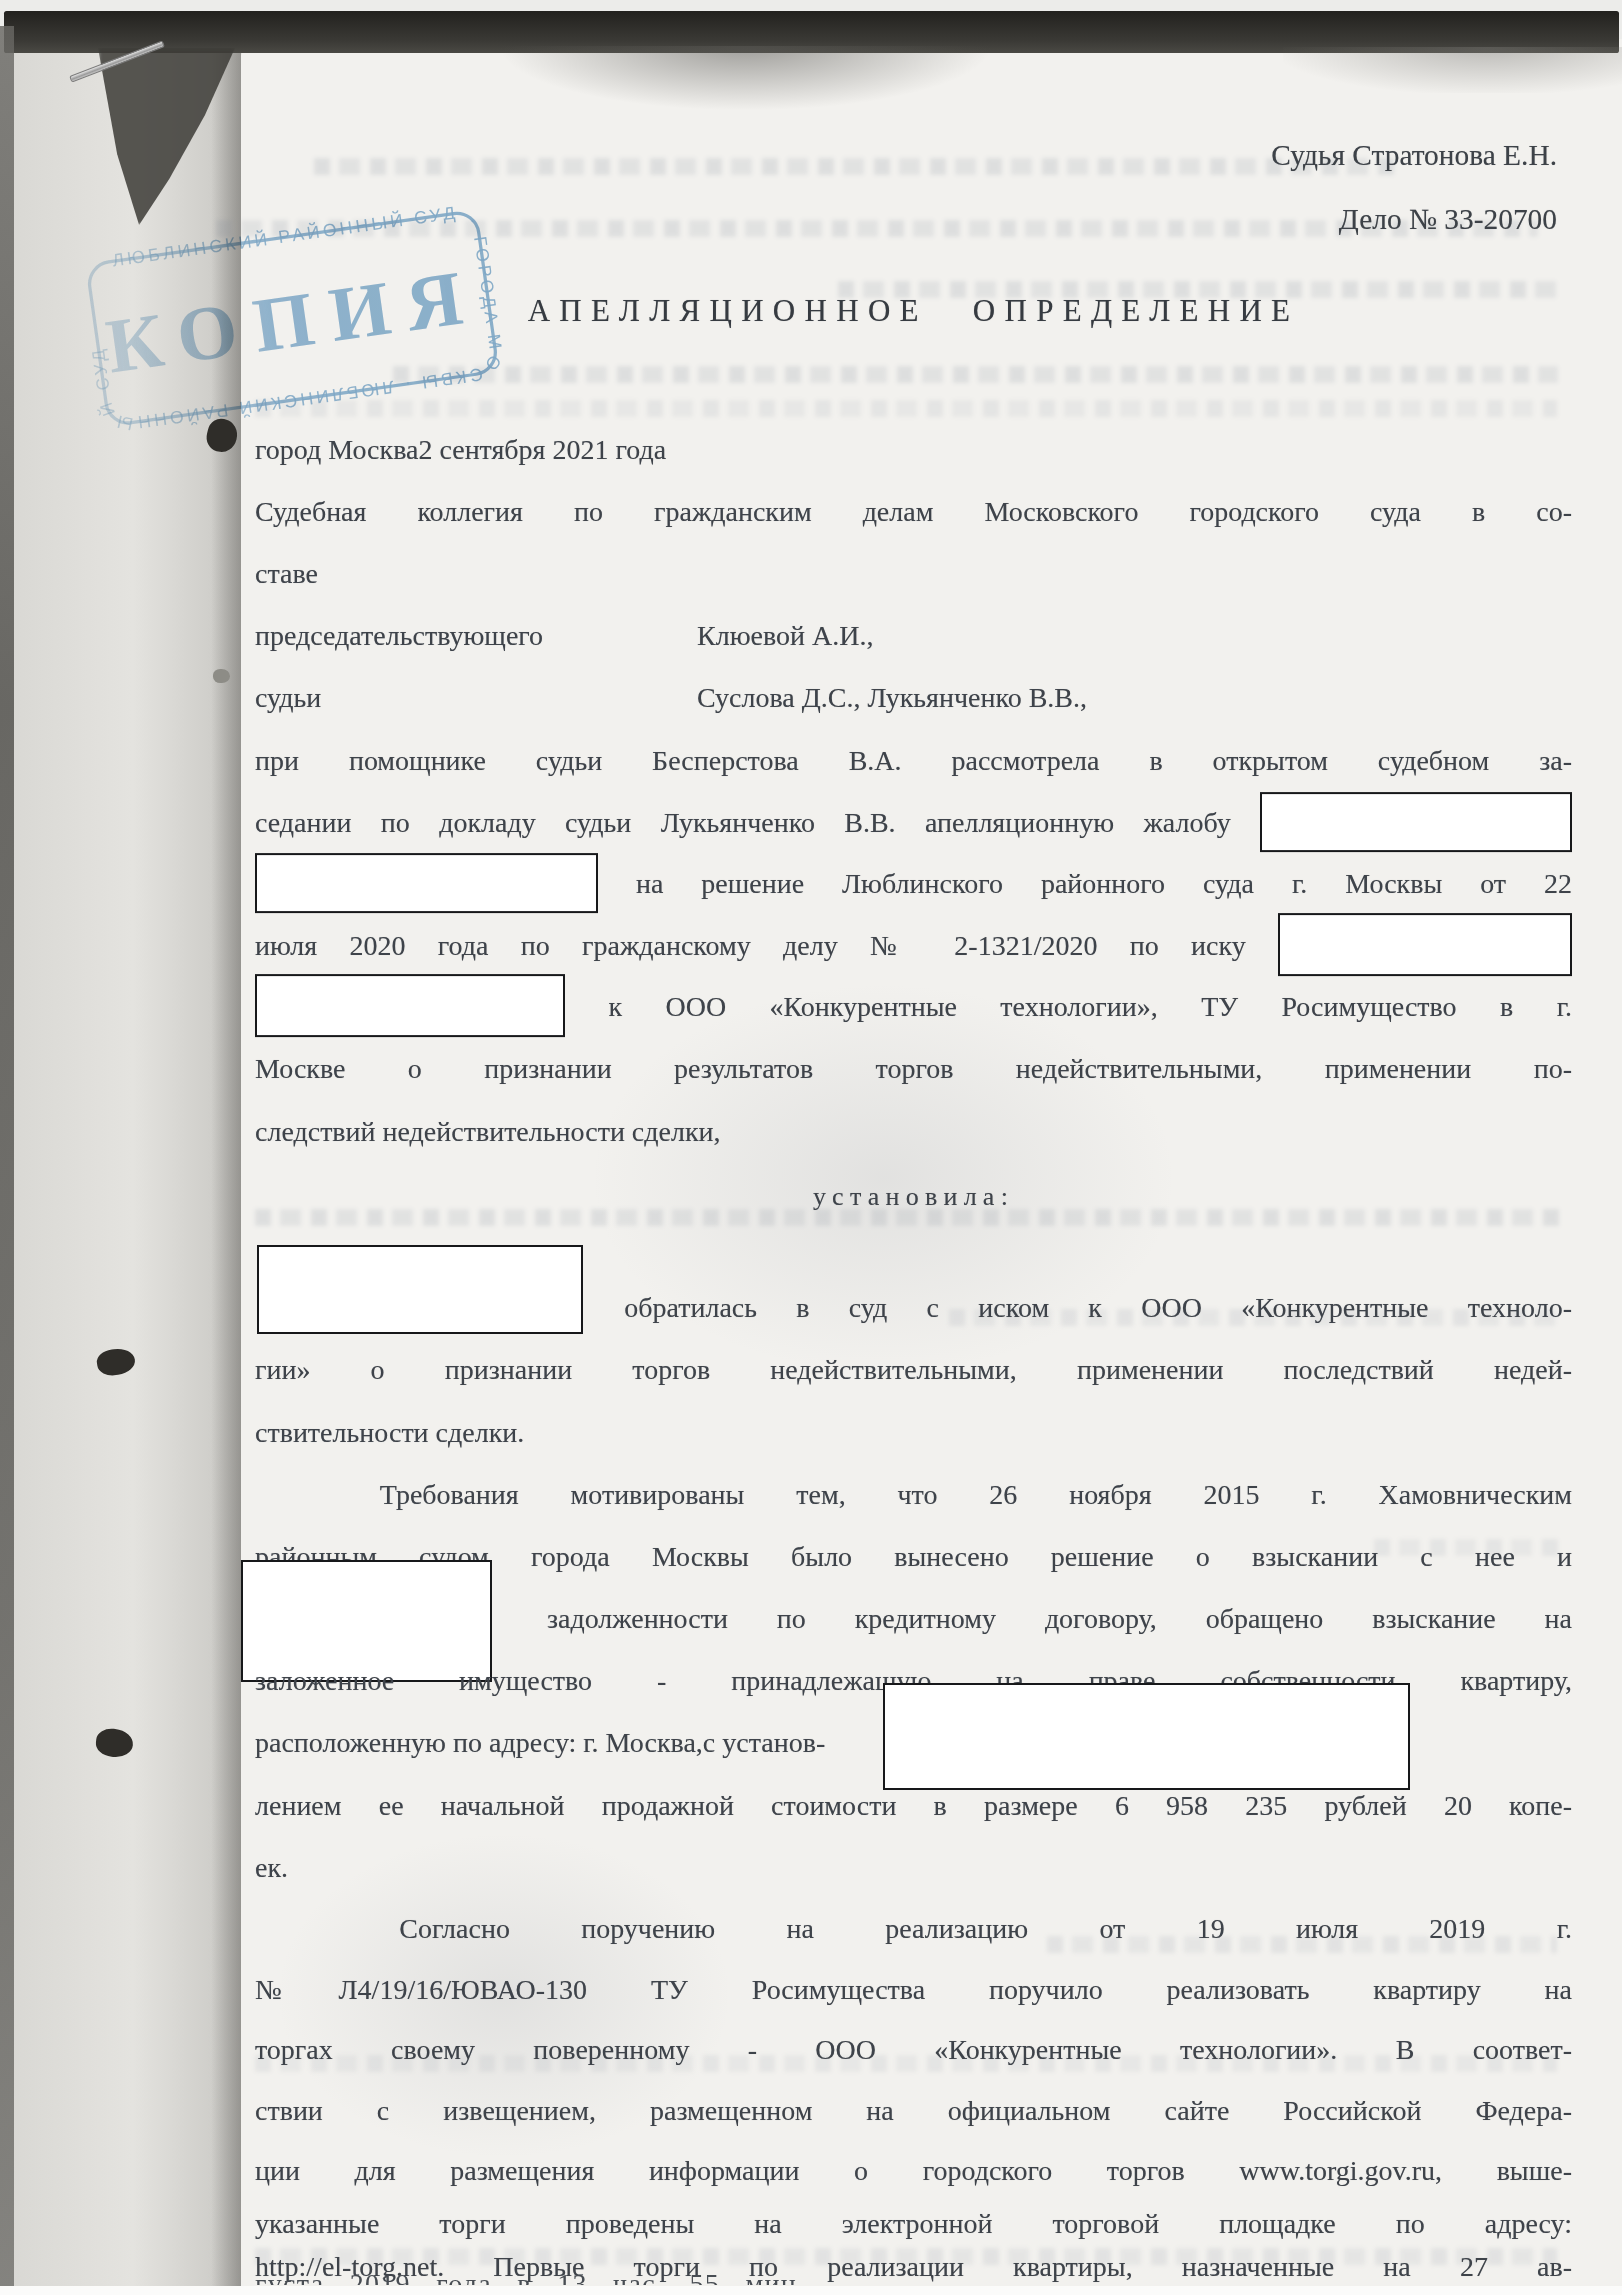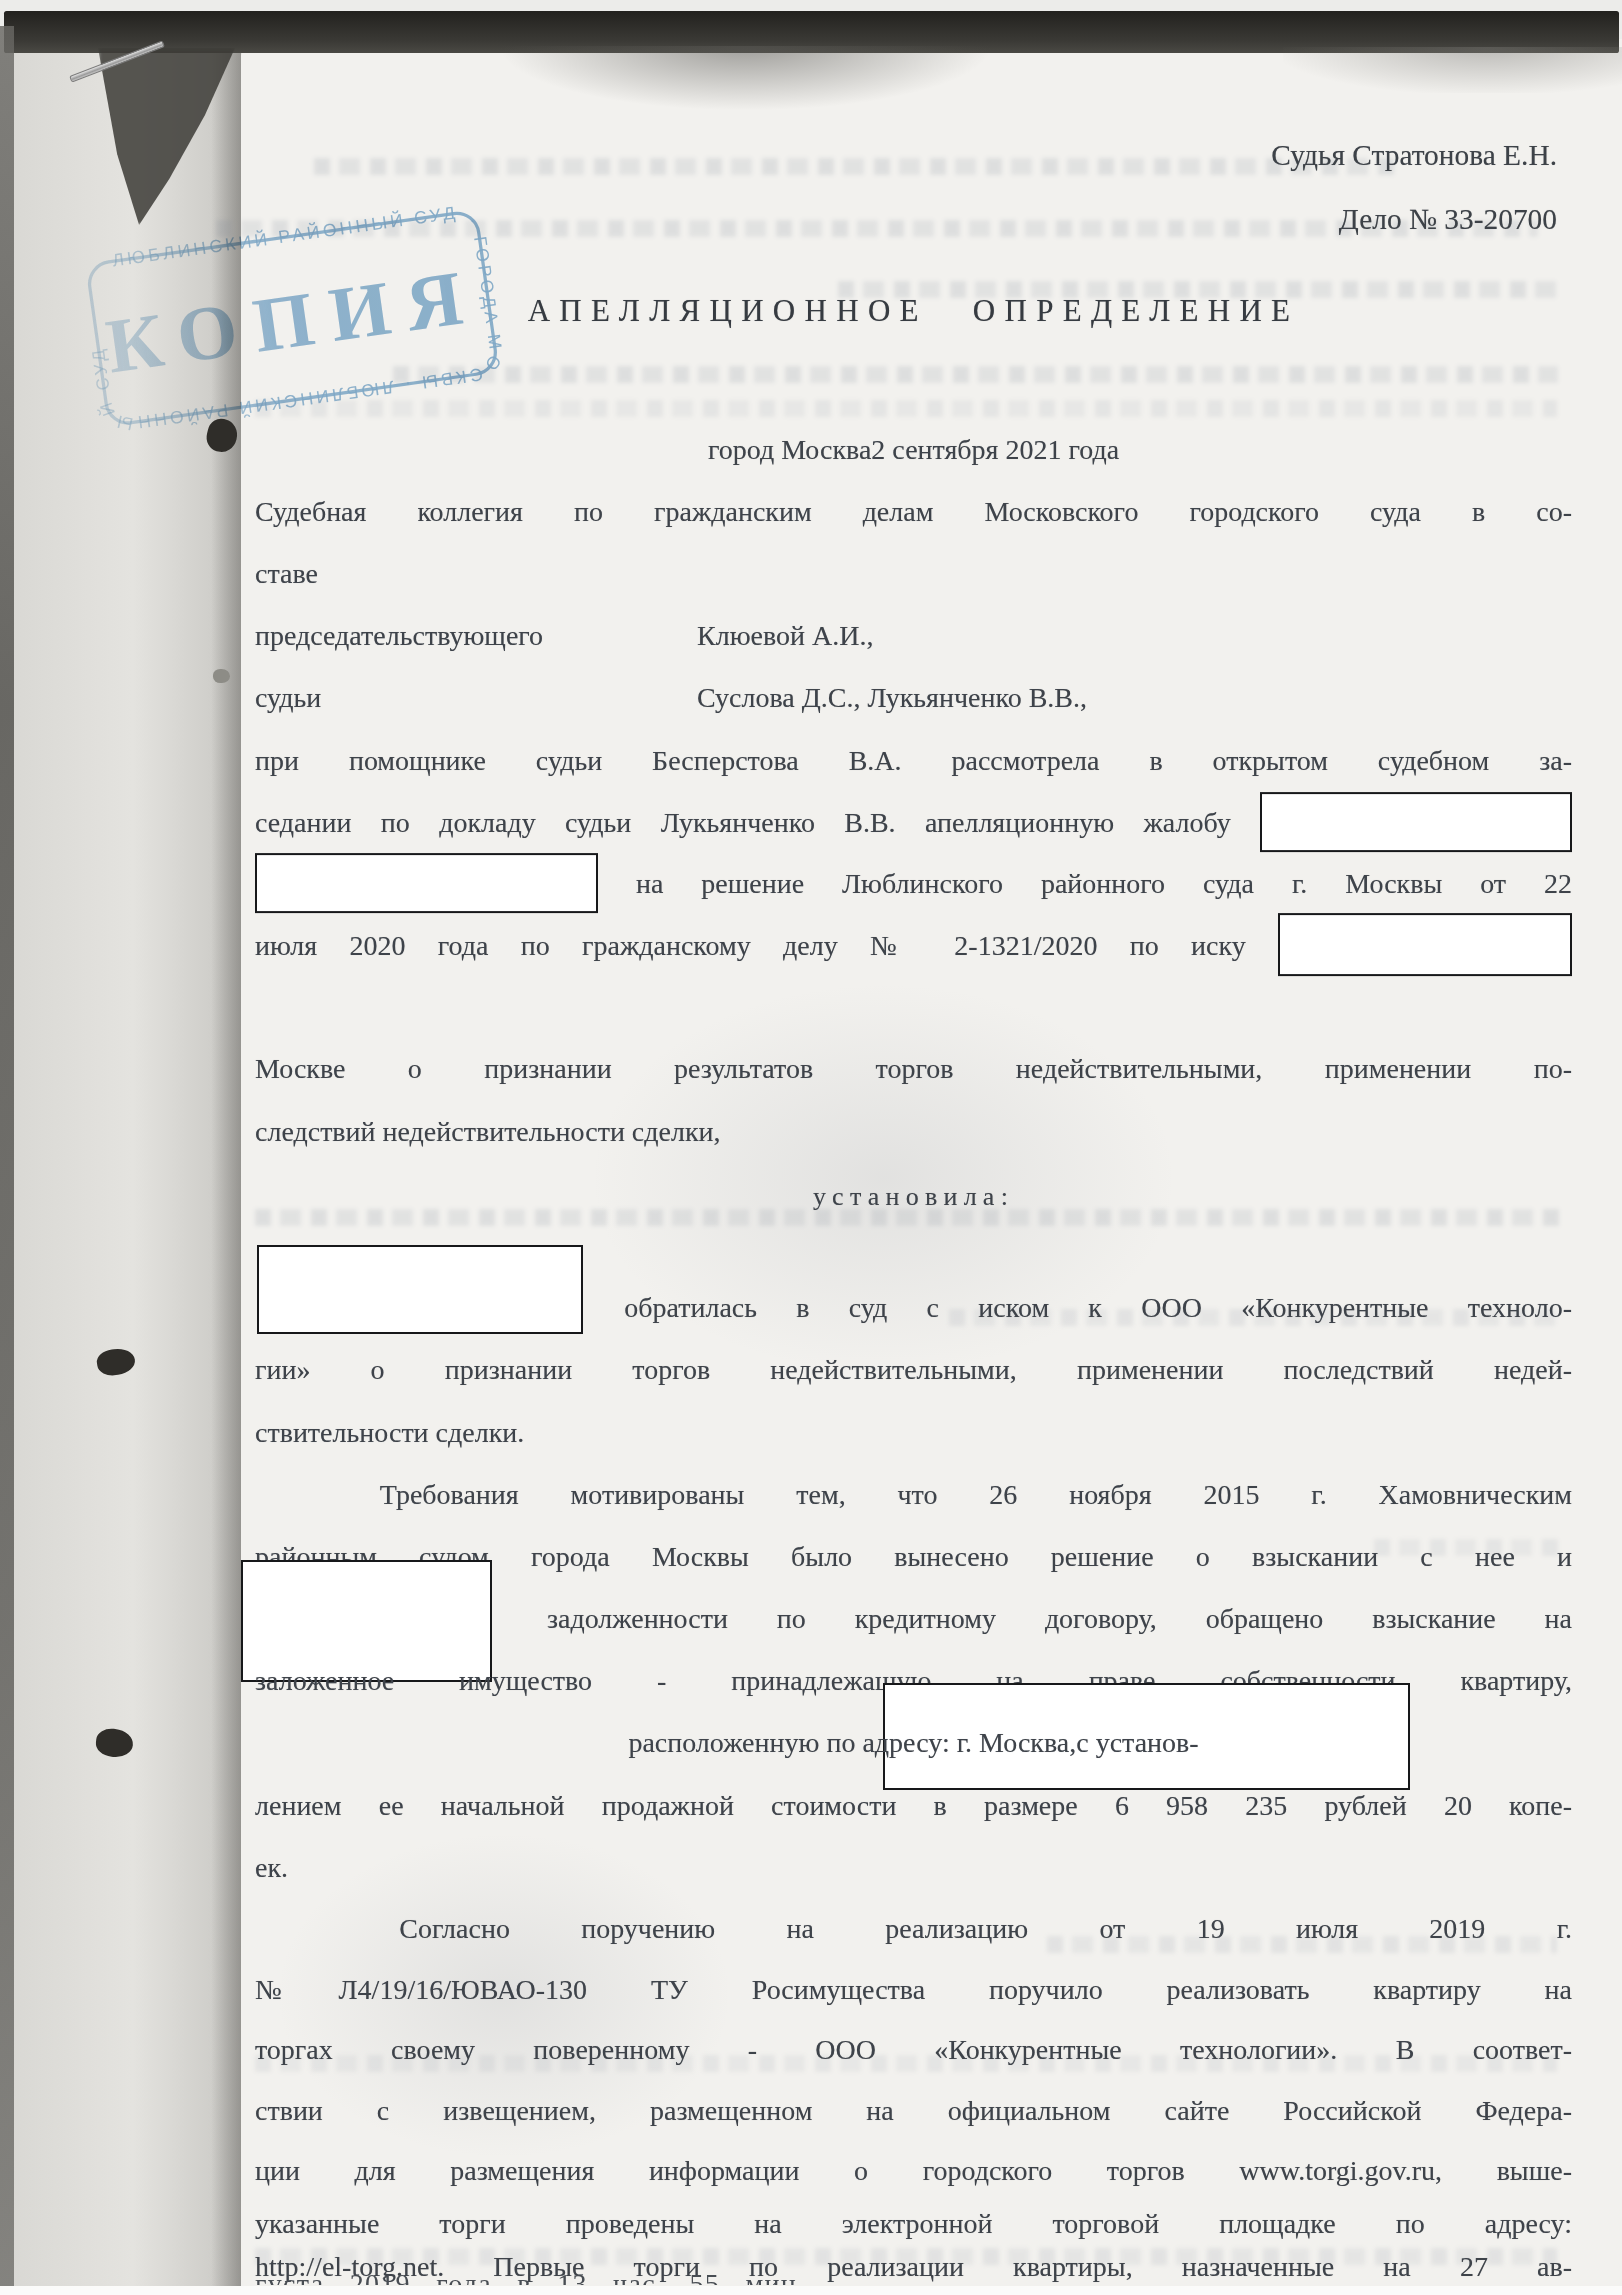--- a/index.html
+++ b/index.html
@@ -41,21 +41,21 @@
      color:#3d4248;white-space:nowrap;text-shadow:0 0 0.7px rgba(70,75,80,.45);}
   
   .title{position:absolute;left:255px;top:293px;width:1317px;text-align:center;
      font-size:31px;letter-spacing:.30em;word-spacing:.9em;color:#363b41;
      text-shadow:0 0 0.7px rgba(60,65,70,.5);white-space:nowrap;}
   
   .line{position:absolute;left:255px;width:1317px;height:62px;line-height:62px;
      font-size:28px;color:#3e434a;text-shadow:0 0 0.7px rgba(70,75,80,.4);}
   .jl{text-align:justify;text-align-last:justify;}
   .ll{text-align:left;}
-  .bl{display:flex;justify-content:center;}
+  .bl{display:flex;justify-content:flex-start;}
   .bl span{white-space:nowrap;}
   .cl{display:flex;}
   .cl .lab{width:442px;flex:0 0 442px;}
   .ustanovila{text-align:center;letter-spacing:.24em;font-size:26px;}
   .ind{display:inline-block;width:73px;}
   .sp505{display:inline-block;width:330px;}
   .sp372{display:inline-block;width:243px;}
   
   .rbox{display:inline-block;background:#ffffff;border:2px solid #17181a;
      vertical-align:middle;transform:translateY(-3.9px);}
@@ -144,20 +144,24 @@
     <span class="rbox" style="width:308px;height:56px;"></span>
   </div>
   <div class="line jl" style="top:853px;">
     <span class="rbox" style="width:339px;height:56px;"></span>
     <span>на решение Люблинского районного суда г. Москвы от 22</span>
   </div>
   <div class="line jl" style="top:915px;">
     <span>июля 2020 года по гражданскому делу № 2-1321/2020 по иску</span>
     <span class="rbox" style="width:290px;height:59px;"></span>
   </div>
+  <div class="line jl" style="top:976px;">
+    <span class="rbox" style="width:306px;height:59px;"></span>
+    <span>к ООО «Конкурентные технологии», ТУ Росимущество в г.</span>
+  </div>
   <div class="line ll" style="top:1101px;">следствий недействительности сделки,</div>
   <div class="line jl" style="top:1038px;">Москве о признании результатов торгов недействительными, применении по-</div>
   <div class="line ustanovila" style="top:1166px;">установила:</div>
 
   <div class="rbox-abs" style="left:257px;top:1245px;width:322px;height:85px;"></div>
   <div class="line jl" style="top:1277px;">
     <span class="sp505"></span>
     <span>обратилась в суд с иском к ООО «Конкурентные техноло-</span>
   </div>
   <div class="line jl" style="top:1339px;">гии» о признании торгов недействительными, применении последствий недей-</div>

